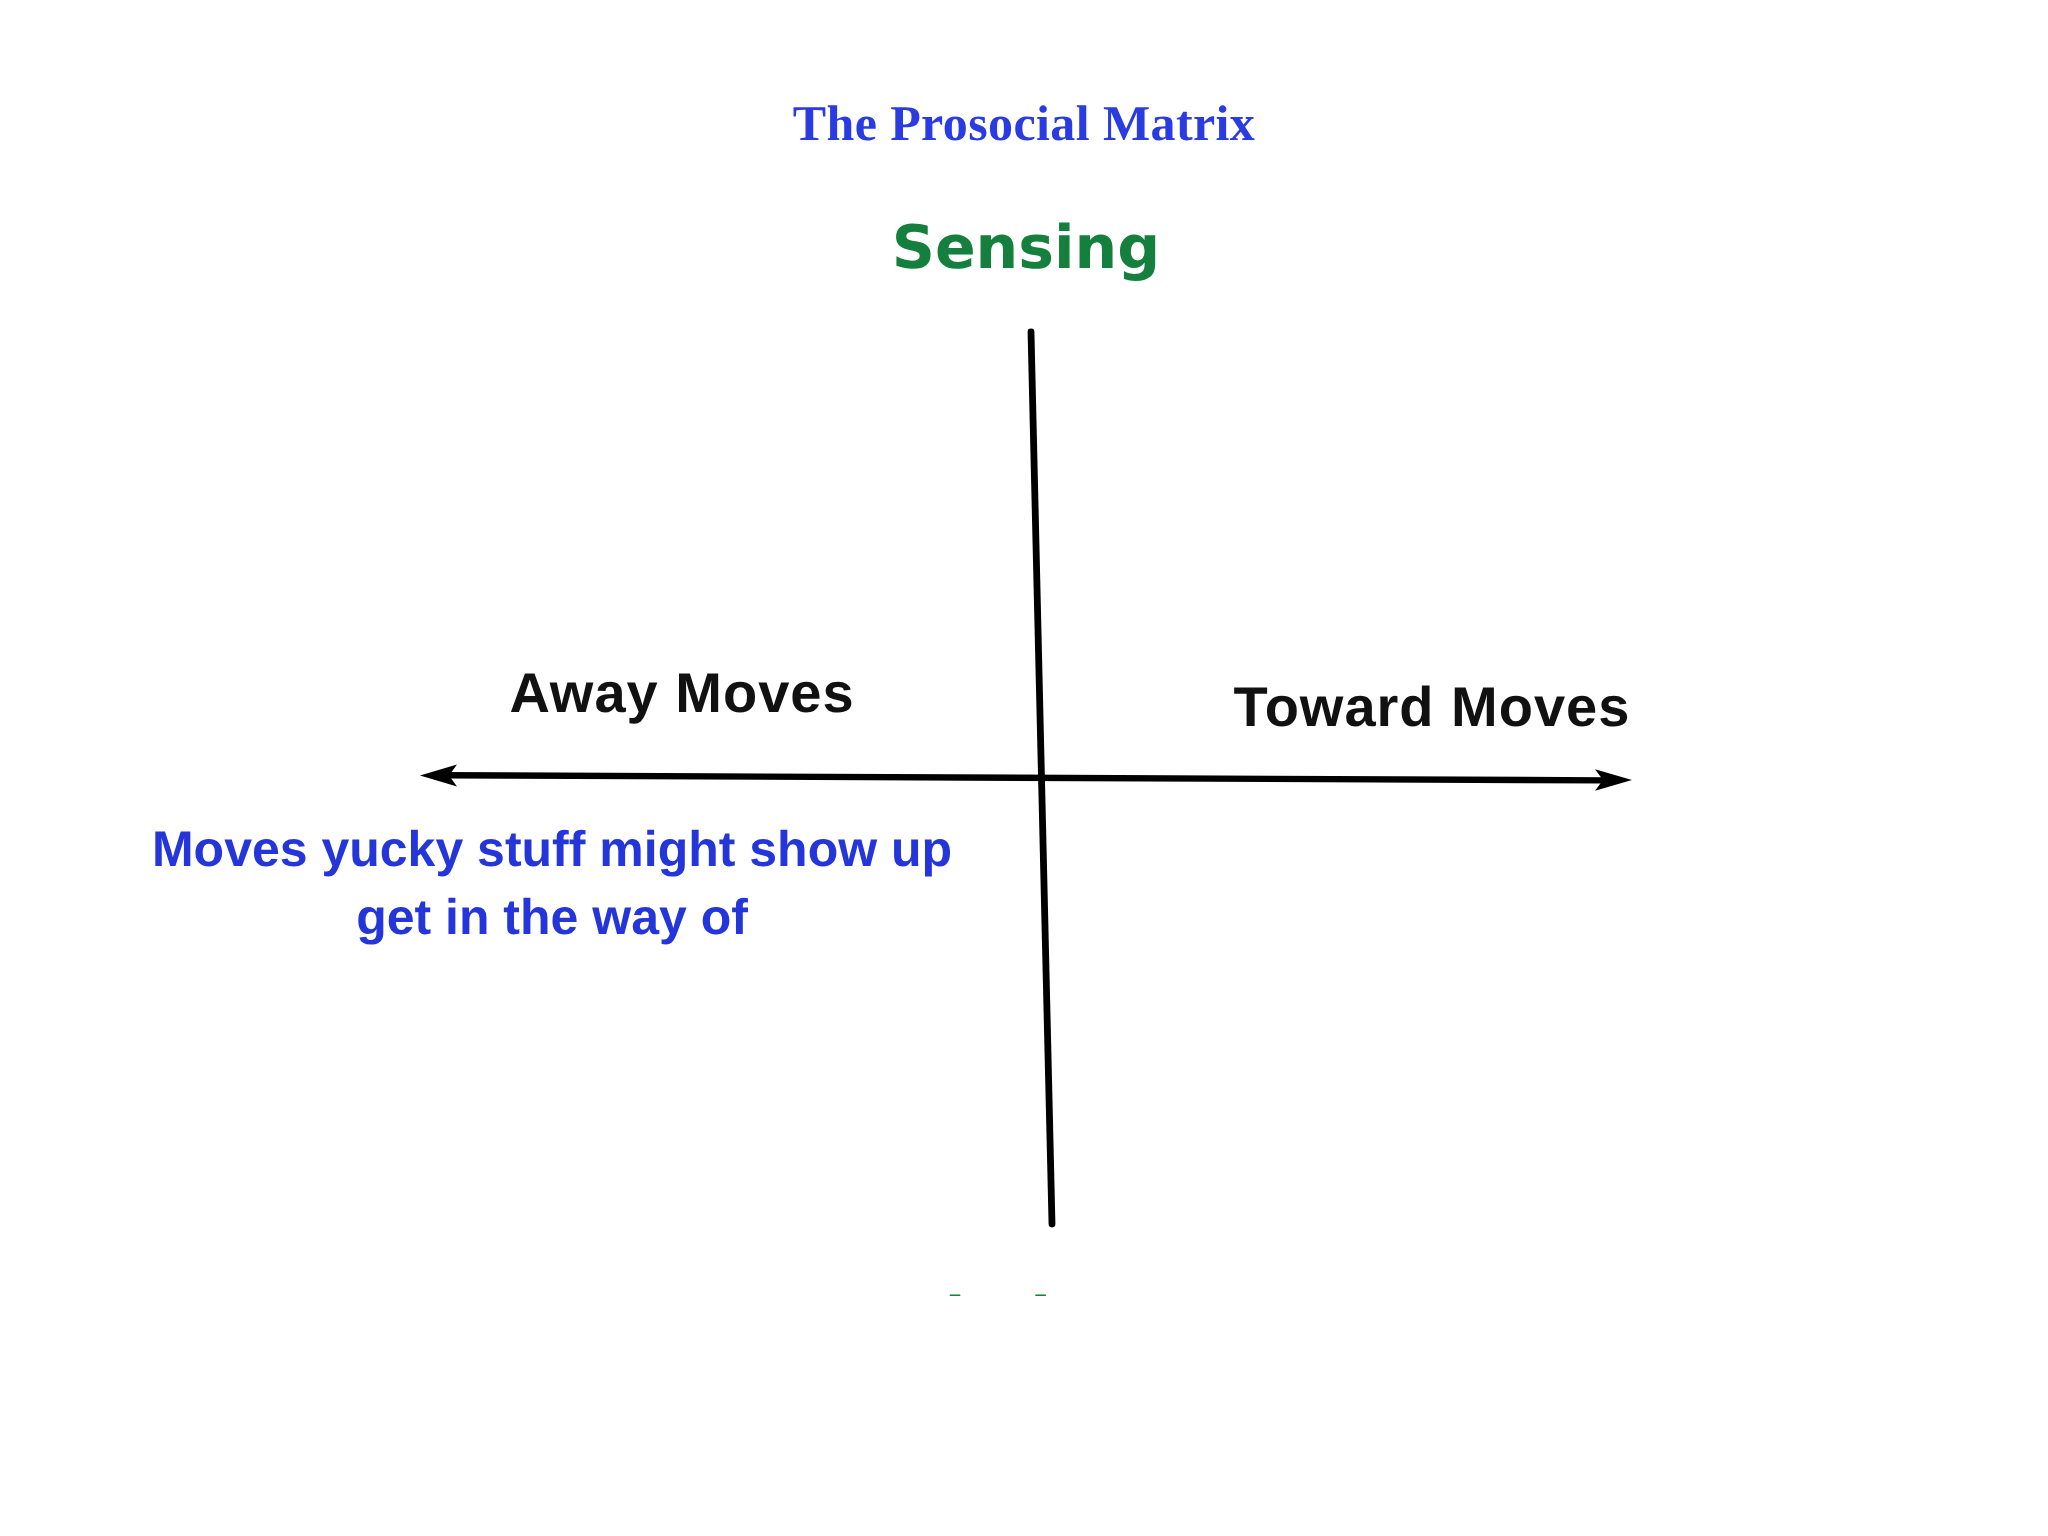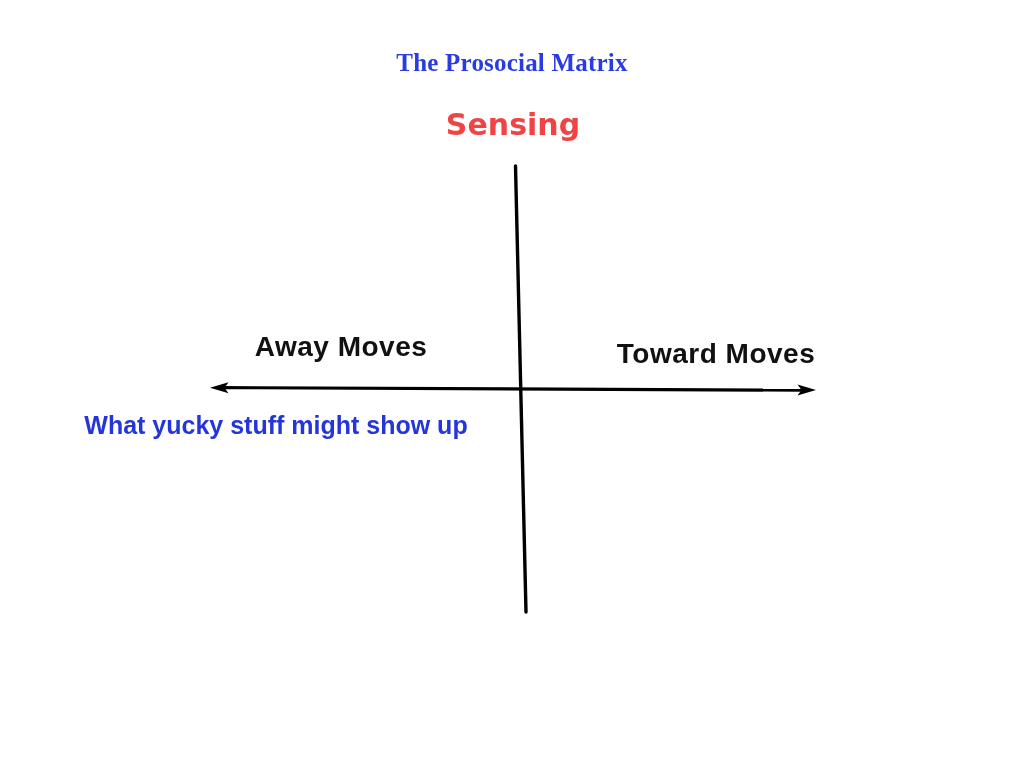--- a/index.html
+++ b/index.html
@@ -30,21 +30,21 @@
     text-align: center;
     font-family: "Liberation Serif", "DejaVu Serif", serif;
     font-weight: 700;
     font-size: 25px;
     line-height: 30px;
     color: var(--title-color, #2b3be2);
     letter-spacing: 0.2px;
   }
   .axis-end-label {
     position: absolute;
-    color: #ef4444;
+    color: #15803d;
     font-family: "DejaVu Sans", sans-serif;
     font-weight: 700;
     font-size: 30px;
     line-height: 38px;
     white-space: nowrap;
     transform: translateX(-50%);
   }
   .label-sensing { left: 513px; top: 106px; }
   .label-mind    { left: 484px; top: 642px; }
   .axis-side-label {
@@ -104,19 +104,20 @@
 
   <div class="slide-title">The Prosocial Matrix</div>
 
   <div class="axis-end-label label-sensing">Sensing</div>
 
   <div class="axis-side-label label-toward">Toward Moves</div>
 
   <div class="axis-side-label label-away">Away Moves</div>
 
   <div class="quadrant-question away-question">
-    <div class="q-line">What yucky stuff might show up</div>
+    <div class="q-line">Moves yucky stuff might show up</div>
+    <div class="q-line">get in the way of</div>
   </div>
 
 
   <div class="axis-end-label label-mind">Mind</div>
 
 </div>
 
 </body></html>

